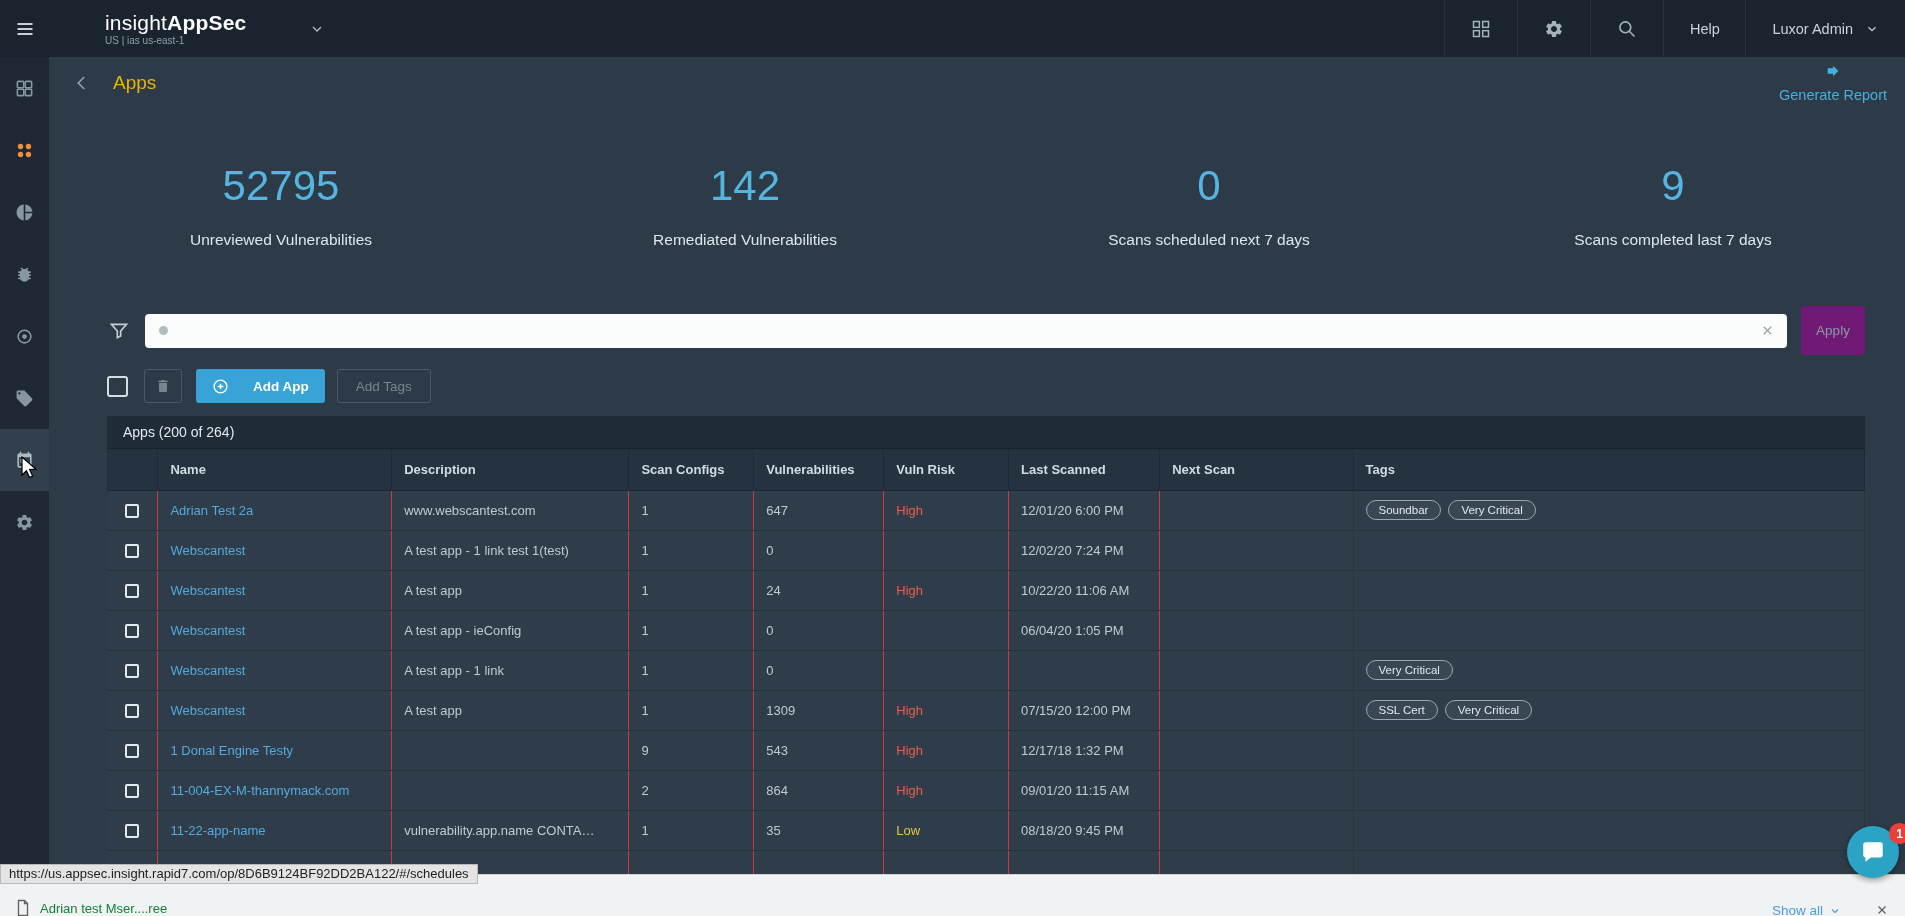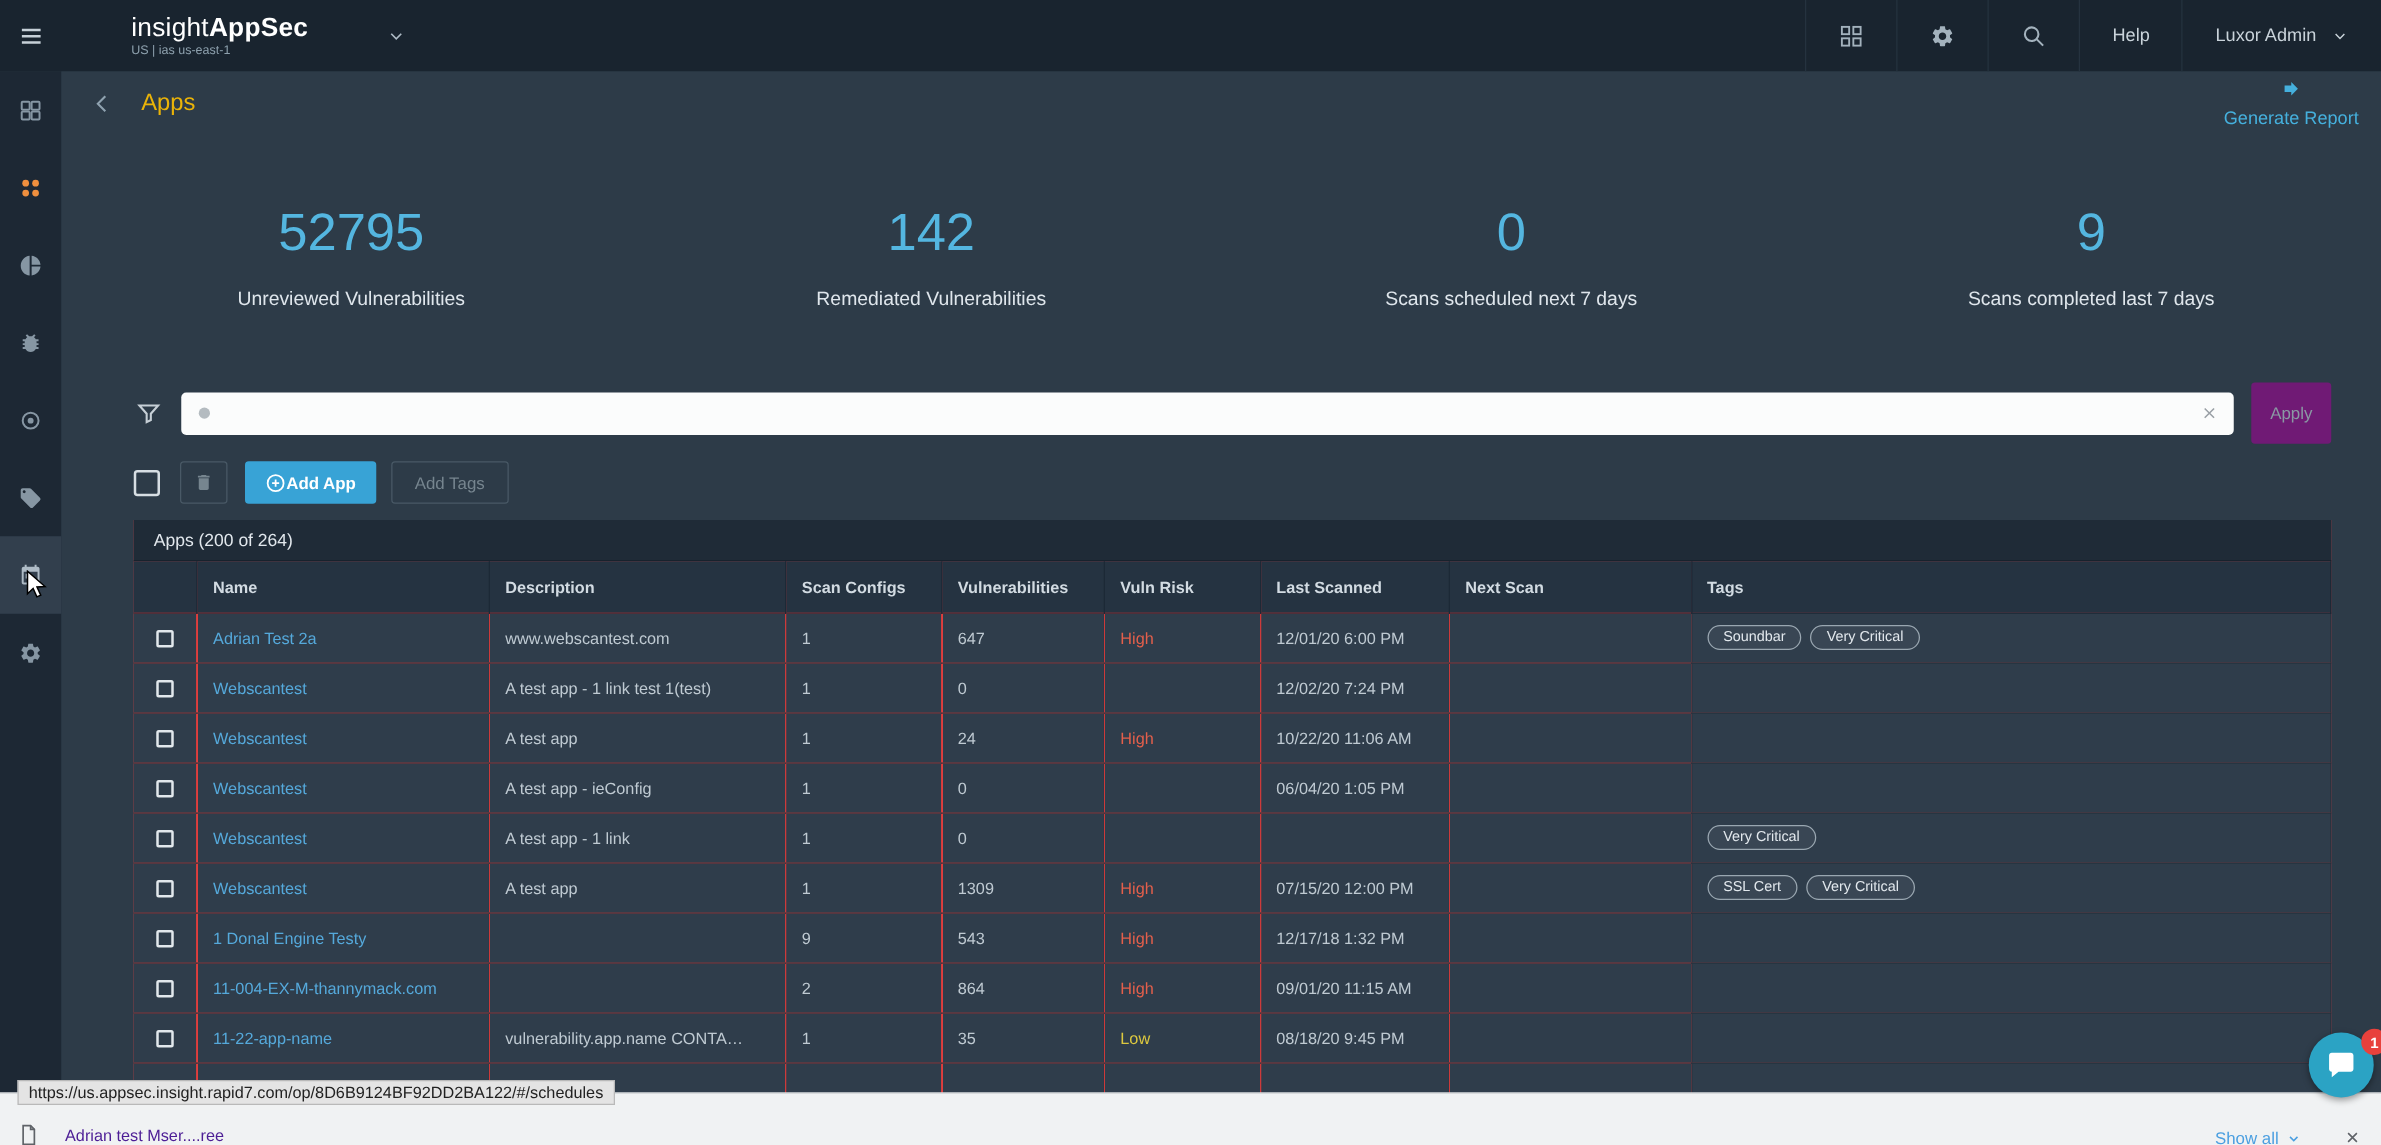--- a/index.html
+++ b/index.html
@@ -44,42 +44,42 @@
   .funnel-icon { color:#c6cfd6; margin-right:16px; display:flex; }
   .search-box { flex:1; height:34px; background:#fbfcfc; border-radius:4px; position:relative; display:flex; align-items:center; }
   .search-dot { width:9px; height:9px; border-radius:50%; background:#b4bbc0; margin-left:14px; }
   .search-input { position:absolute; left:30px; right:40px; top:0; bottom:0; border:none; outline:none; background:transparent; font-size:14px; color:#333; font-family:"Liberation Sans", sans-serif; }
   .search-clear { position:absolute; right:12px; color:#9aa0a6; cursor:pointer; display:flex; }
   .apply-btn { margin-left:14px; width:64px; height:49px; background:#701a75; color:#8a99a4; border:none; border-radius:3px; font-size:13.5px; font-family:"Liberation Sans", sans-serif; cursor:pointer; }
 
   .action-row { margin:14px 40px 0 58px; display:flex; align-items:center; height:34px; }
   .bulk-checkbox { width:21px; height:21px; border:2px solid #d7dee3; border-radius:3px; background:transparent; cursor:pointer; }
   .trash-btn { margin-left:16px; width:38px; height:34px; border:1px solid #495966; border-radius:3px; background:transparent; color:#76858f; display:flex; align-items:center; justify-content:center; cursor:pointer; }
-  .add-app-btn { margin-left:14px; height:34px; padding:0 16px; background:#38a3d6; border:none; border-radius:3px; color:#fff; font-size:13.5px; font-weight:700; display:flex; align-items:center; gap:0; font-family:"Liberation Sans", sans-serif; cursor:pointer; }
+  .add-app-btn { margin-left:14px; height:34px; padding:0 16px; background:#38a3d6; border:none; border-radius:3px; color:#fff; font-size:13.5px; font-weight:700; display:flex; align-items:center; gap:24px; font-family:"Liberation Sans", sans-serif; cursor:pointer; }
   .add-tags-btn { margin-left:12px; height:34px; padding:0 18px; background:transparent; border:1px solid #495966; border-radius:3px; color:#76858f; font-size:13.5px; font-family:"Liberation Sans", sans-serif; cursor:pointer; }
 
   
   .table-panel { margin:13px 40px 0 58px; background:#ef4444; }
   .table-title { height:33px; line-height:33px; background:#1f2b37; color:#e2e8ed; font-size:14px; padding-left:16px; border-bottom:1px solid #17222d; }
   table { width:100%; border-collapse:collapse; table-layout:fixed; }
   thead th { height:41px; background:#253341; font-size:13px; font-weight:700; color:#d2dbe2; text-align:left; padding:0 12px; border-right:1px solid #1c2936; border-bottom:1px solid #1c2936; cursor:pointer; }
   thead th.cell-check { cursor:default; }
   tbody td { height:40px; background:#2f3d4b; font-size:13px; color:#bfcad2; padding:0 12px; border-right:1px solid rgba(0,0,0,.14); border-bottom:1px solid #26333f; white-space:nowrap; overflow:hidden; text-overflow:ellipsis; }
   td.cell-check, th.cell-check { text-align:center; padding:0; }
   .checkbox { display:inline-block; width:14px; height:14px; border:2px solid #e2e8ec; border-radius:2px; vertical-align:middle; cursor:pointer; }
   td.cell-name { color:#55a9db; cursor:pointer; }
   td.risk-high { color:#e45f4b; }
   td.risk-low { color:#dcc83f; }
   td.cell-tags { overflow:visible; }
   .tag-pill { display:inline-block; border:1px solid #9aa7b1; border-radius:12px; background:rgba(255,255,255,.05); color:#e2e8ed; font-size:11.5px; padding:3px 12px; margin-right:7px; }
 
   
-  .status-tooltip { position:absolute; left:0; top:864px; height:20px; line-height:18px; background:#e4e4e4; border:1px solid #b9b9b9; color:#222; font-size:13px; padding:0 8px; z-index:45; white-space:nowrap;margin-left:14px; }
+  .status-tooltip { position:absolute; left:0; top:864px; height:20px; line-height:18px; background:#e4e4e4; border:1px solid #b9b9b9; color:#222; font-size:13px; padding:0 8px; z-index:45; white-space:nowrap; }
   .download-bar { position:absolute; left:0; right:0; top:874px; bottom:0; background:#f0f2f3; border-top:1px solid #d0d3d6; z-index:40; }
-  .dl-item { position:absolute; left:14px; top:24px; display:flex; align-items:center; gap:20px; color:#4c1d95; font-size:13px; cursor:pointer; }
+  .dl-item { position:absolute; left:14px; top:24px; display:flex; align-items:center; gap:8px; color:#15803d; font-size:13px; cursor:pointer; }
   .show-all { position:absolute; right:64px; top:28px; display:flex; align-items:center; gap:6px; color:#4b9fe0; font-size:13.5px; cursor:pointer; }
   .dl-close { position:absolute; right:16px; top:28px; color:#5f6368; cursor:pointer; display:flex; }
 
   .chat-widget { position:absolute; right:6px; top:826px; width:52px; height:52px; border-radius:50%; background:#2ba3c4; z-index:50; display:flex; align-items:center; justify-content:center; box-shadow:0 2px 6px rgba(0,0,0,.4); cursor:pointer; }
   .chat-badge { position:absolute; top:-3px; right:-11px; width:21px; height:21px; border-radius:50%; background:#e8413c; color:#fff; font-size:12px; font-weight:700; display:flex; align-items:center; justify-content:center; }
 
   .rapid7-corner { position:absolute; left:2px; top:817px; z-index:5; }
   .cursor { position:absolute; left:20px; top:456px; z-index:60; pointer-events:none; }
 </style>
 </head>

